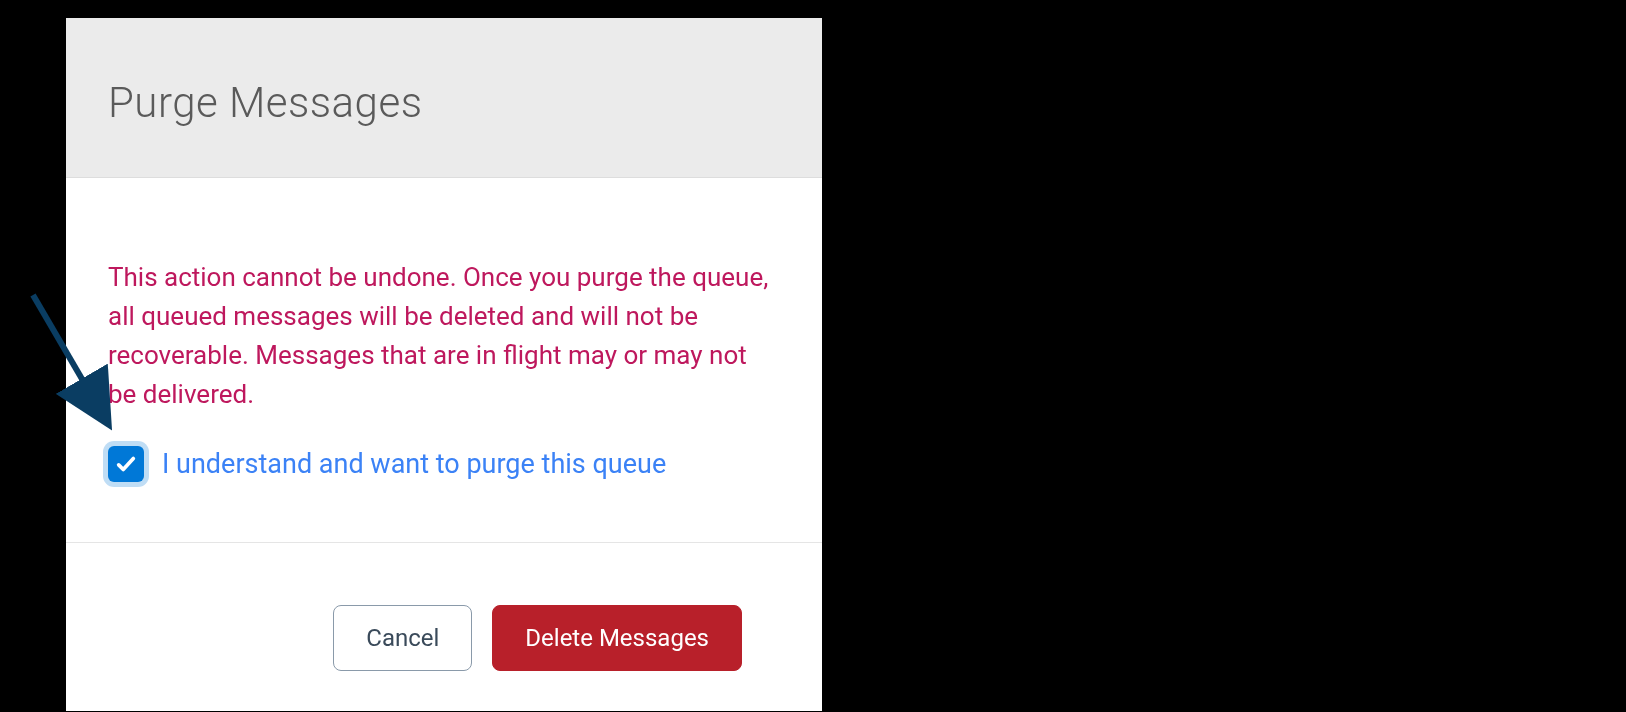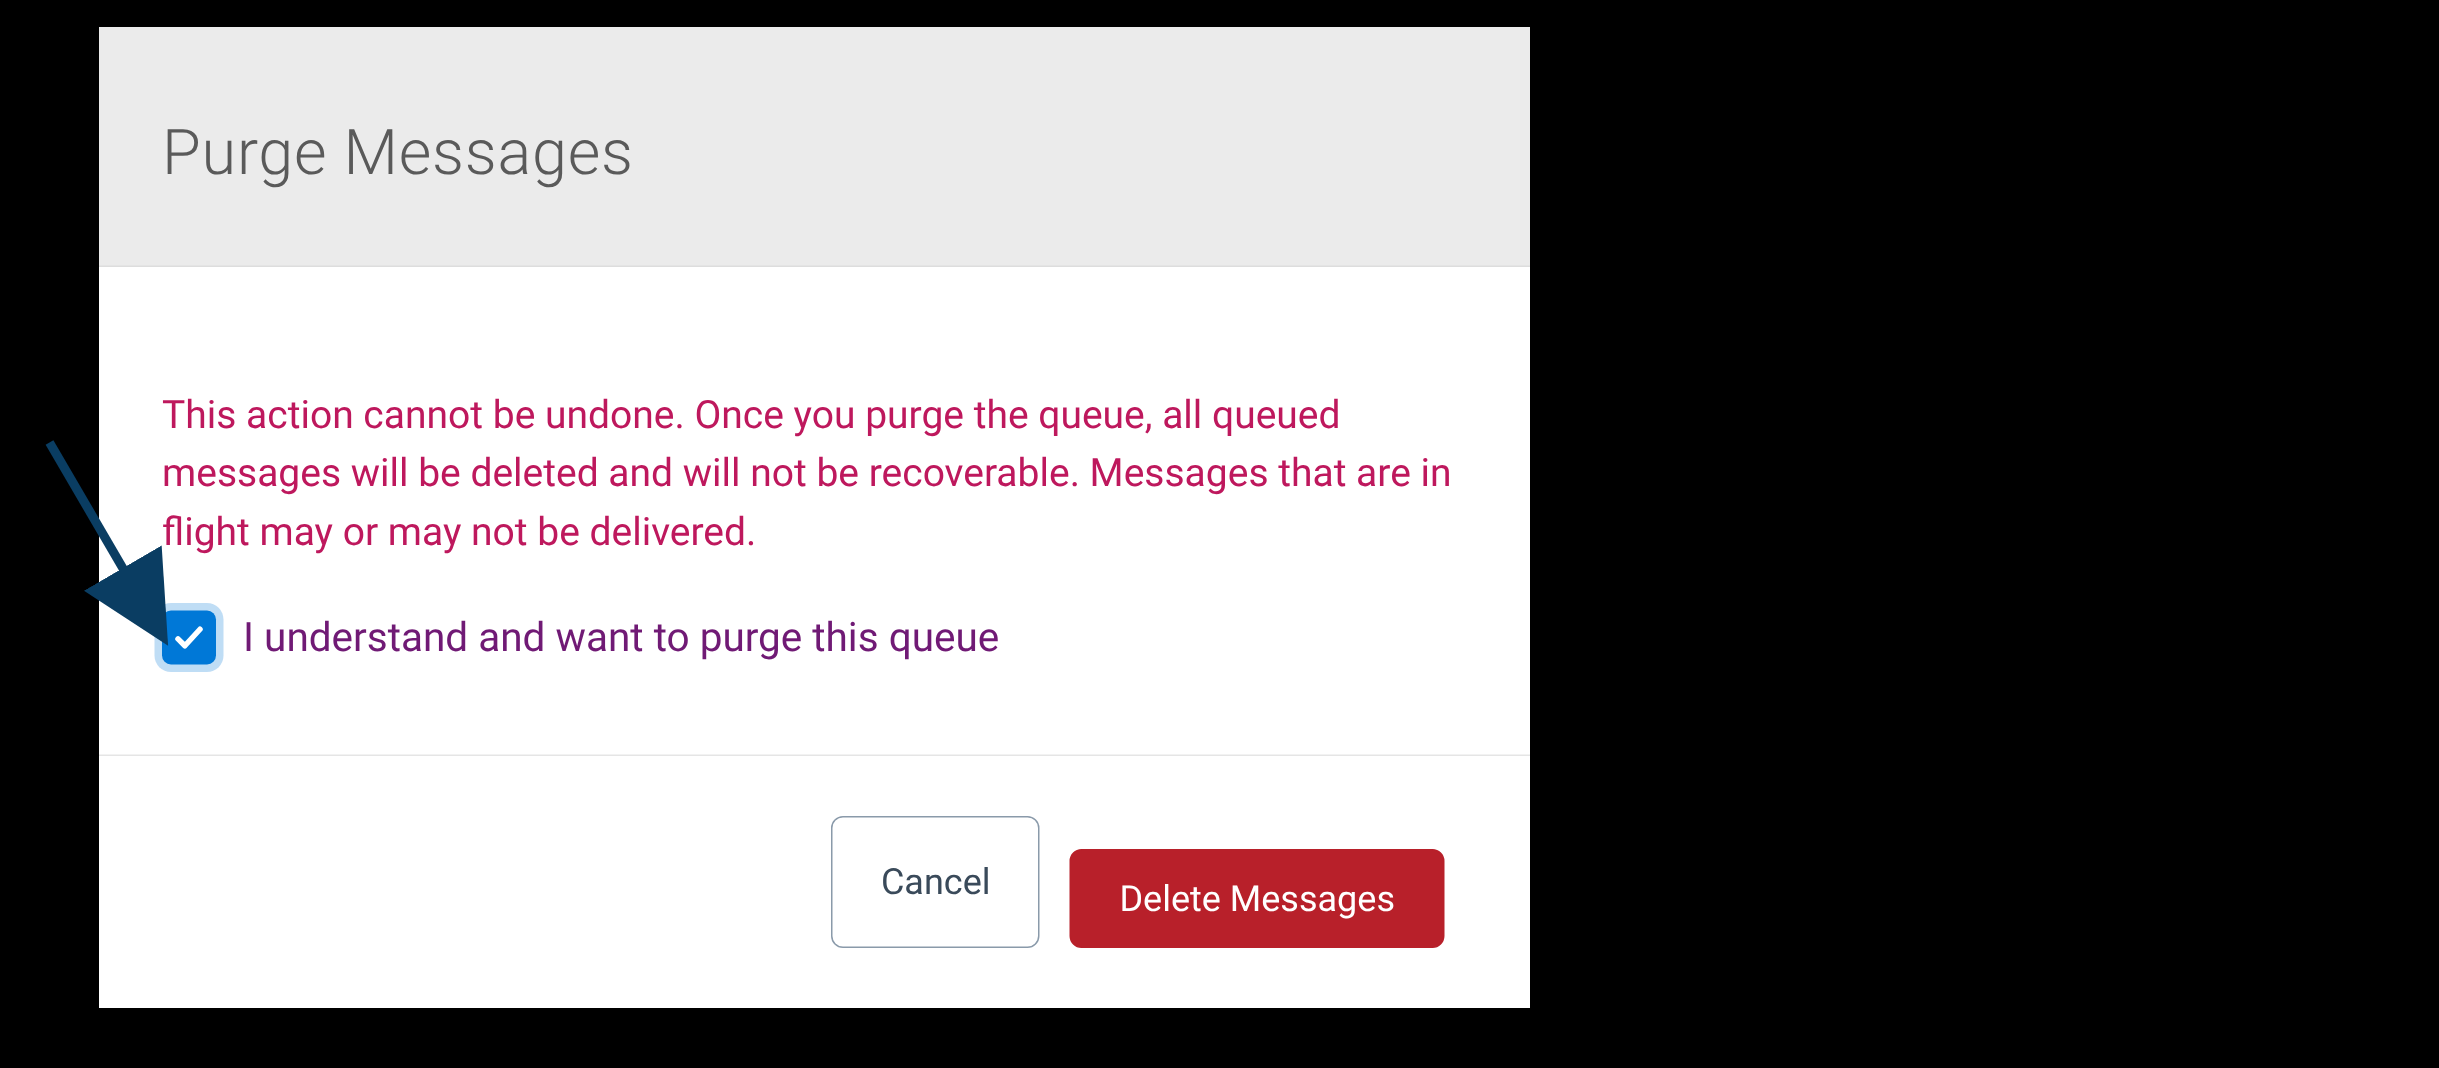--- a/index.html
+++ b/index.html
@@ -13,21 +13,21 @@
       width: 1626px;
       height: 712px;
       font-family: -apple-system, BlinkMacSystemFont, "Segoe UI", Roboto, Helvetica, Arial, sans-serif;
       position: relative;
     }
     
     .modal {
       position: absolute;
       left: 66px;
       top: 18px;
-      width: 954px;
+      width: 756px;
       background: #fff;
     }
     
     .modal-header {
       background: #ebebeb;
       padding: 60px 42px 50px 42px;
       border-bottom: 1px solid #ddd;
     }
     
     .modal-title {
@@ -68,29 +68,30 @@
       cursor: pointer;
     }
     
     .checkbox-wrapper svg {
       width: 22px;
       height: 22px;
     }
     
     .checkbox-label {
       font-size: 27px;
-      color: #701a75;
+      color: #3b82f6;
       cursor: pointer;
     }
     
     .modal-footer {
-      padding: 40px 57px 40px 42px;
+      padding: 40px 80px 40px 42px;
       display: flex;
       justify-content: flex-end;
       gap: 20px;
+      align-items: flex-end;
     }
     
     .btn {
       padding: 18px 32px;
       font-size: 24px;
       border-radius: 8px;
       cursor: pointer;
       border: 1px solid transparent;
       font-family: inherit;
     }

